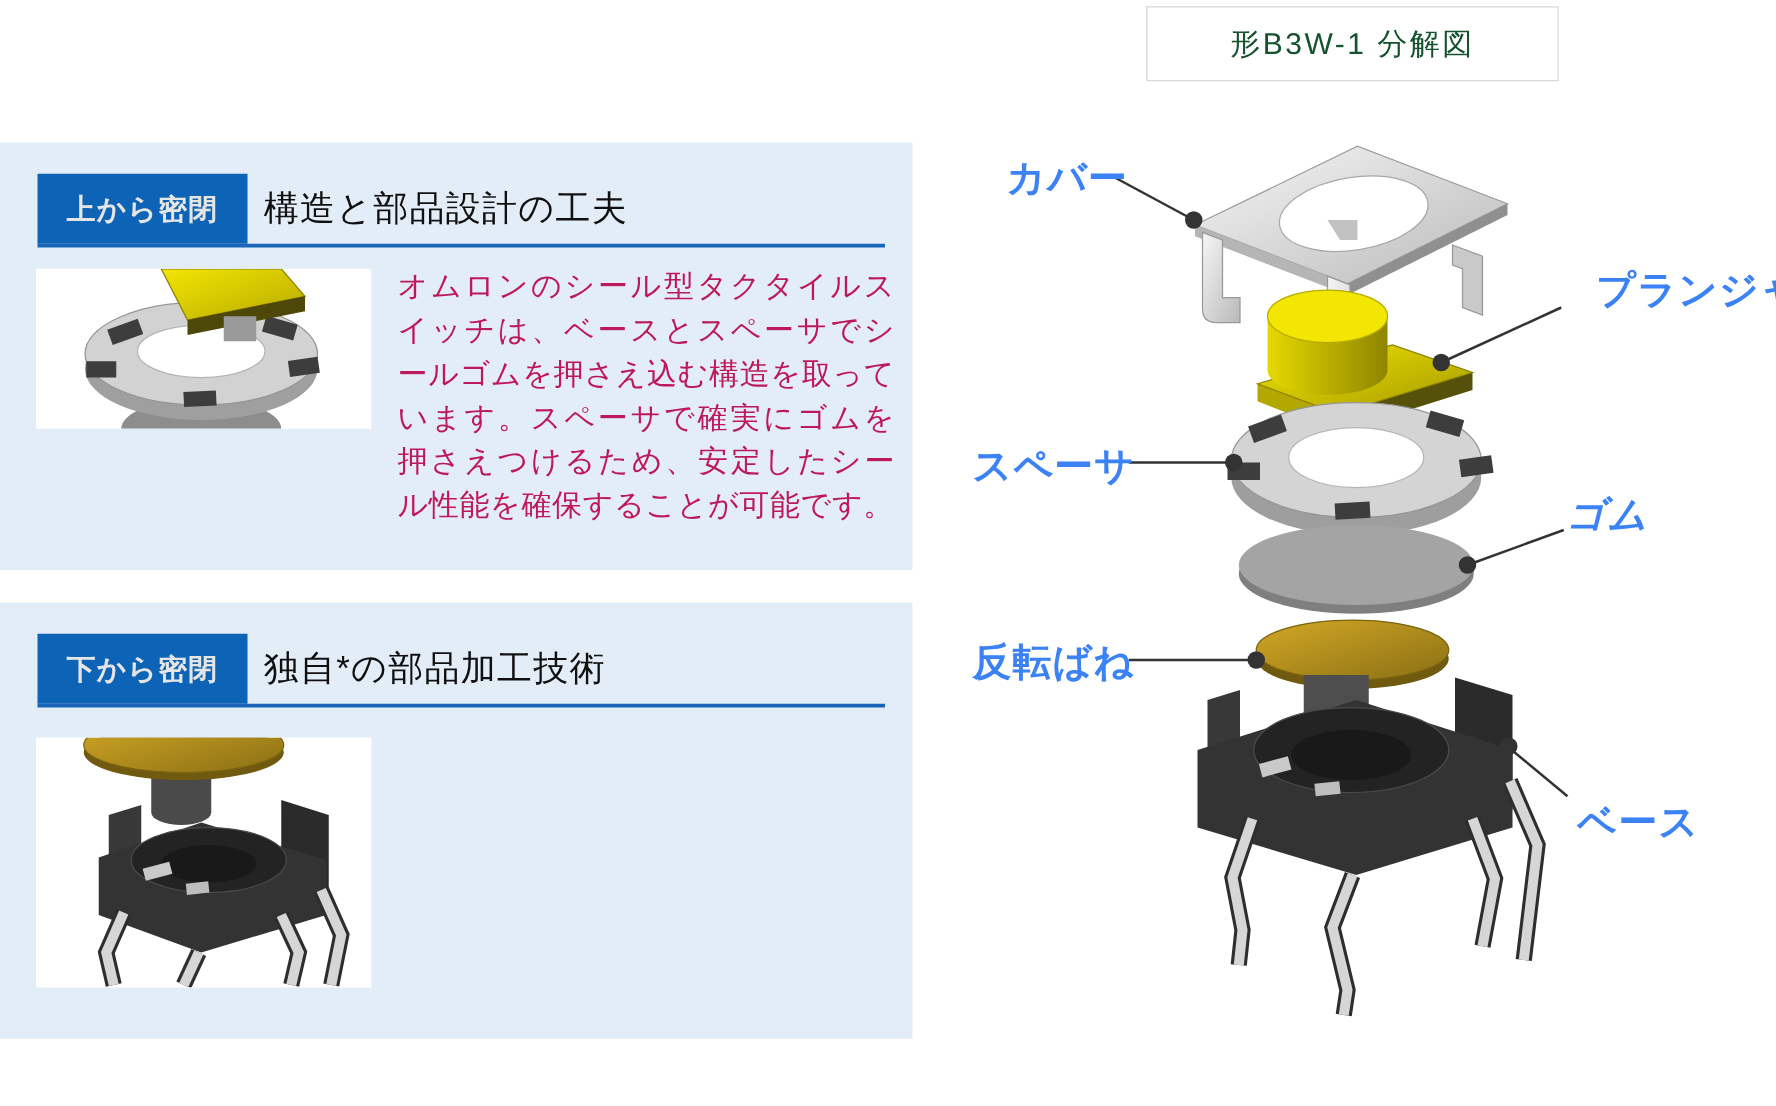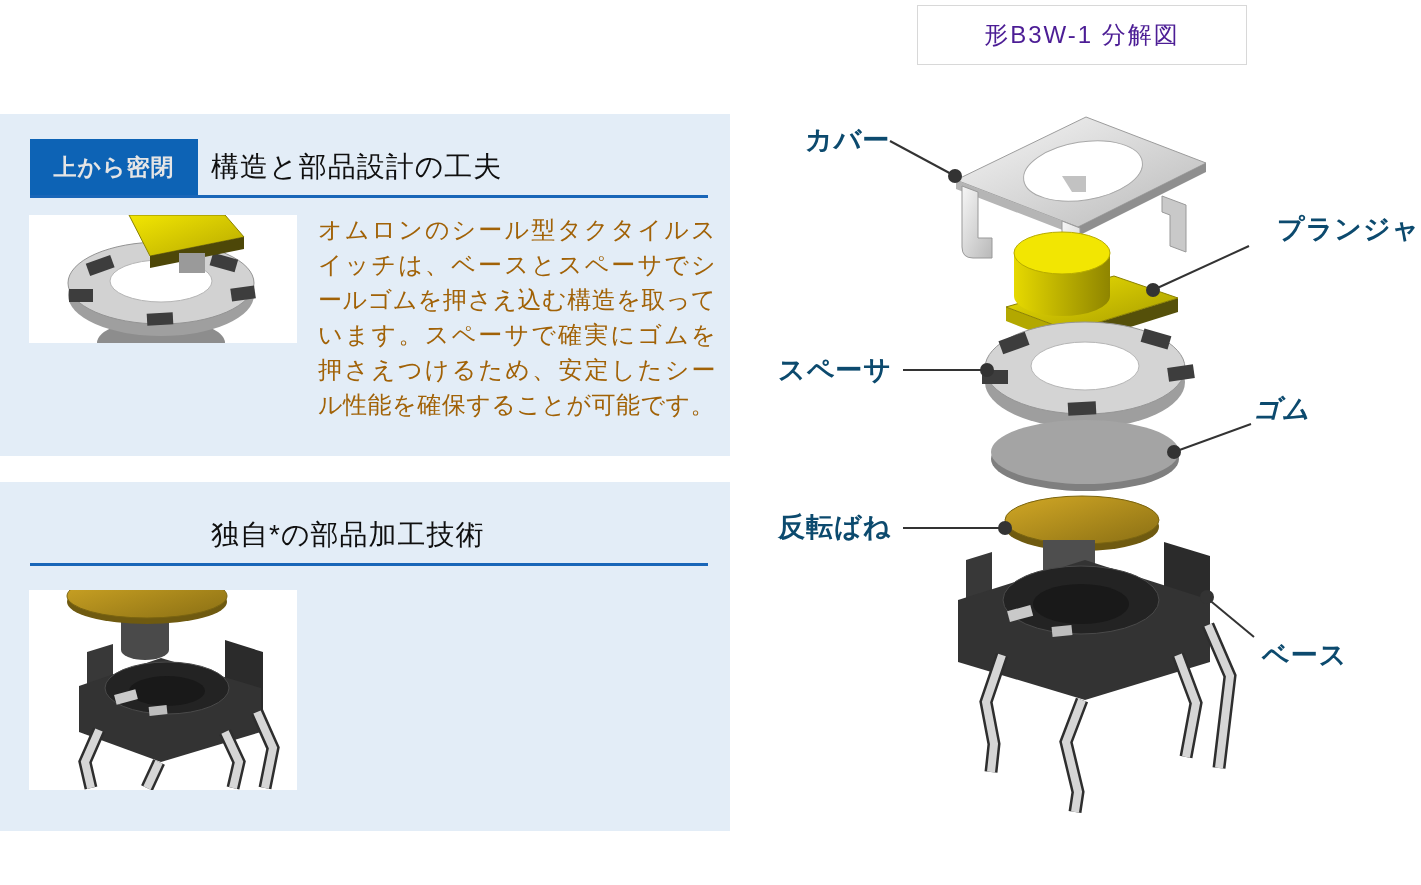--- a/index.html
+++ b/index.html
@@ -17,32 +17,32 @@
     border-bottom:3px solid #1966b8;}
   .badge{position:absolute;left:0;top:0;width:168px;height:56px;background:#0d63b5;
     color:#e5e5e5;font-size:23px;font-weight:700;letter-spacing:1px;
     display:flex;align-items:center;justify-content:center;}
   .panel-heading{position:absolute;left:181px;top:0;height:56px;display:flex;align-items:center;
     font-size:28px;font-weight:400;color:#101010;letter-spacing:1px;white-space:nowrap;}
   .panel-image{position:absolute;left:29px;background:#ffffff;overflow:hidden;}
   #panel-top .panel-image{top:101px;width:268px;height:128px;}
   #panel-bottom .panel-image{top:108px;width:268px;height:200px;}
   .panel-body{position:absolute;left:318px;width:398px;font-size:24px;line-height:35px;
-    letter-spacing:0.5px;color:#a16207;text-align:justify;}
+    letter-spacing:0.5px;color:#be185d;text-align:justify;}
   #panel-top .panel-body{top:98px;}
   #panel-bottom .panel-body{top:106px;}
   .panel-footnote{position:absolute;left:318px;top:255px;font-size:24px;color:#1c1c1c;
     letter-spacing:0.5px;}
   
   #diagram-box{position:absolute;left:866px;top:85px;width:447px;height:792px;background:#ffffff;}
   #diagram-title{position:absolute;left:917px;top:5px;width:328px;height:58px;background:#ffffff;
     border:1px solid #d8d8d8;display:flex;align-items:center;justify-content:center;
-    font-size:24px;color:#4c1d95;letter-spacing:2px;white-space:nowrap;}
+    font-size:24px;color:#14532d;letter-spacing:2px;white-space:nowrap;}
   #diagram-svg{position:absolute;left:0;top:0;width:1421px;height:885px;}
-  .part-label{position:absolute;font-size:27px;font-weight:700;color:#0c4a6e;
+  .part-label{position:absolute;font-size:31px;font-weight:700;color:#3b82f6;
     letter-spacing:1px;white-space:nowrap;}
   #label-cover   {left:805px;top:122px;}
   #label-plunger {left:1252px;top:211px;margin-left:25px;}
   #label-spacer  {left:778px;top:352px;font-family:Liberation Mono, monospace;}
   #label-rubber  {left:1253px;top:391px;font-style:italic;}
   #label-spring  {left:778px;top:509px;}
   #label-base    {left:1262px;top:637px;text-align:center;}
 </style>
 </head>
 <body>
@@ -76,20 +76,21 @@
       <path d="M100 0 L196 0 L215 22 L121 41 Z" fill="url(#pgYellow)" stroke="#8a8000"></path>
       <path d="M215 22 L215 34 L121 53 L121 41 Z" fill="#4d4708"></path>
       <rect x="150" y="38" width="26" height="20" fill="#9a9a9a"></rect>
     </svg>
   </div>
   <div class="panel-body">オムロンのシール型タクタイルスイッチは、ベースとスペーサでシールゴムを押さえ込む構造を取っています。スペーサで確実にゴムを押さえつけるため、安定したシール性能を確保することが可能です。</div>
 </section>
 
 <section class="panel" id="panel-bottom">
   <div class="panel-header">
+    <div class="badge">下から密閉</div>
     <div class="panel-heading">独自*の部品加工技術</div>
   </div>
   <div class="panel-image">
     <svg width="268" height="200" viewBox="0 0 268 200">
       <defs>
         <linearGradient id="pgGold" x1="0" y1="0" x2="1" y2="1">
           <stop offset="0" stop-color="#d2a825"></stop>
             <stop offset="1" stop-color="#8a6f14"></stop>
         </linearGradient>
       </defs>

